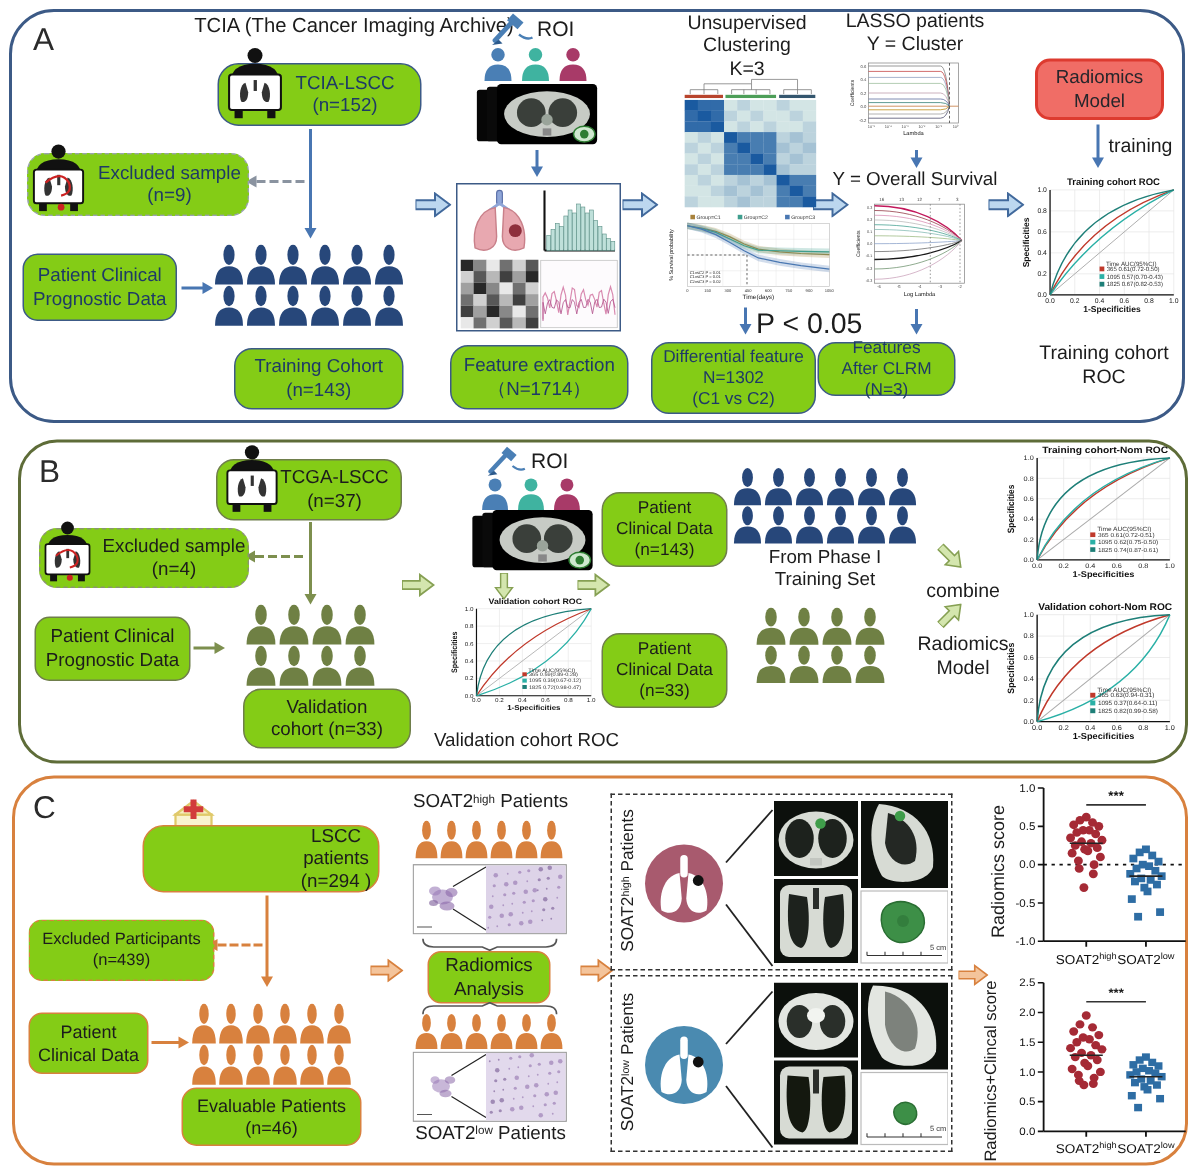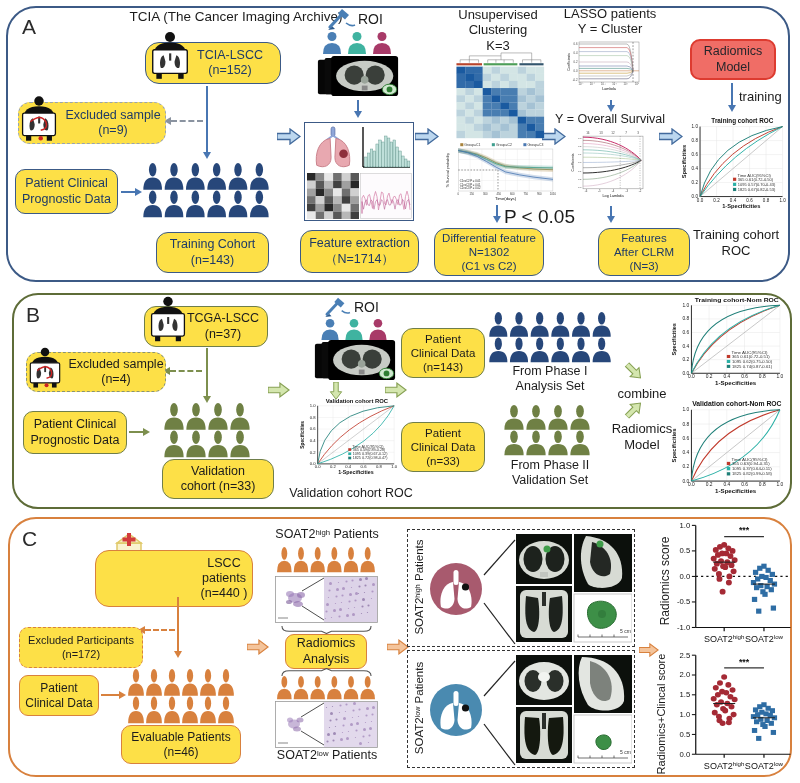--- a/index.html
+++ b/index.html
@@ -1,20 +1,20 @@
 <!DOCTYPE html>
 <html><head>
 <meta charset="utf-8">
 <style>
 html,body{margin:0;padding:0;background:#fff}
 #fig{position:relative;width:800px;height:783px;background:#fff;font-family:"Liberation Sans",sans-serif;overflow:hidden}
 #fig *{box-sizing:border-box}
 .panel{position:absolute;background:#fff;border:2.4px solid #888;border-radius:30px}
 .abs{position:absolute}
-.box{position:absolute;background:#fde047;display:flex;flex-direction:column;align-items:center;justify-content:center;text-align:center;line-height:1.22;border-radius:12px}
+.box{position:absolute;background:#84cc16;display:flex;flex-direction:column;align-items:center;justify-content:center;text-align:center;line-height:1.22;border-radius:12px}
 .bA{border:1.6px solid #3c5a86;color:#1e3a66;font-size:12.5px}
 .bB{border:1.6px solid #6f7e4b;color:#1c1c1c;font-size:12.5px}
 .bC{border:1.6px solid #d8813e;color:#1c1c1c;font-size:12px;border-radius:9px}
 .dash{border-style:dashed}
 .lbl{position:absolute;color:#1c1c1c;line-height:1.2}
 .ctr{text-align:center}
 .panel-letter{font-size:21px;color:#2b2b2b}
 .varrow{position:absolute;width:0;border-left:2px solid var(--c,#444)}
 .varrow:after{content:"";position:absolute;bottom:-7px;left:-5px;border:4px solid transparent;border-top:7px solid var(--c,#444)}
 .harrow{position:absolute;height:0;border-top:2px solid var(--c,#444)}
@@ -471,21 +471,21 @@
         <line x1="70" y1="9" x2="70" y2="61" stroke="#777" stroke-width="0.5" stroke-dasharray="1,1.4"></line>
         <text x="16" y="64.4" font-size="2.8" fill="#444" text-anchor="middle">-6</text>
         <text x="29.200000000000003" y="64.4" font-size="2.8" fill="#444" text-anchor="middle">-5</text>
         <text x="43" y="64.4" font-size="2.8" fill="#444" text-anchor="middle">-4</text>
         <text x="56.8" y="64.4" font-size="2.8" fill="#444" text-anchor="middle">-3</text>
         <text x="70" y="64.4" font-size="2.8" fill="#444" text-anchor="middle">-2</text>
         <text x="43" y="69.2" font-size="3.8" fill="#111" text-anchor="middle">Log Lambda</text>
         <text x="0" y="0" font-size="3.4" fill="#111" text-anchor="middle" transform="translate(3.5 35) rotate(-90)">Coefficients</text>
       </svg></div>
   <div class="varrow" style="left: 610px; top: 206px; height: 14px; --c: #4876b2;"></div>
-  <div class="box bA" style="left:598px;top:228px;width:92px;height:48px;font-size:11.5px">
+  <div class="box bA" style="left:545px;top:228px;width:92px;height:36px;font-size:11.5px">
     <span>Features</span>
     <span>After CLRM</span>
     <span>(N=3)</span>
   </div>
 
   <div class="box" style="left: 690px; top: 39px; width: 86px; height: 41px; border: 2px solid rgb(221, 59, 48); border-radius: 10px; font-size: 12.5px; color: rgb(38, 38, 43); background: rgb(240, 109, 102);">
     <span>Radiomics</span>
     <span>Model</span>
   </div>
   <div class="varrow" style="left: 731px; top: 83px; height: 26px; --c: #4876b2;"></div>
@@ -679,21 +679,21 @@
         <path d="M49.5,33.5 Q49.5,26 60,26 Q70.5,26 70.5,33.5 Z" fill="#27477a"></path>
         <circle cx="84" cy="21.2" r="4.2" fill="#27477a"></circle>
         <path d="M73.5,33.5 Q73.5,26 84,26 Q94.5,26 94.5,33.5 Z" fill="#27477a"></path>
         <circle cx="108" cy="21.2" r="4.2" fill="#27477a"></circle>
         <path d="M97.5,33.5 Q97.5,26 108,26 Q118.5,26 118.5,33.5 Z" fill="#27477a"></path>
         <circle cx="132" cy="21.2" r="4.2" fill="#27477a"></circle>
         <path d="M121.5,33.5 Q121.5,26 132,26 Q142.5,26 142.5,33.5 Z" fill="#27477a"></path>
       </svg></div>
   <div class="lbl ctr" style="left:488px;top:364px;width:124px;font-size:12.5px">
     <div>From Phase I</div>
-    <div>Analysis Set</div>
+    <div>Training Set</div>
   </div>
 
   <div class="box bB" style="left:401px;top:422px;width:84px;height:50px;font-size:11.5px">
     <span>Patient</span>
     <span>Clinical Data</span>
     <span>(n=33)</span>
   </div>
   <div class="abs" style="left:503px;top:405px;width:88px;height:51px"><svg viewBox="0 0 96 34" width="100%" height="100%" preserveAspectRatio="none">
         <circle cx="12" cy="4.2" r="4.2" fill="#6f8044"></circle>
         <path d="M1.5,16.5 Q1.5,9 12,9 Q22.5,9 22.5,16.5 Z" fill="#6f8044"></path>
@@ -705,24 +705,20 @@
         <path d="M73.5,16.5 Q73.5,9 84,9 Q94.5,9 94.5,16.5 Z" fill="#6f8044"></path>
         <circle cx="12" cy="21.2" r="4.2" fill="#6f8044"></circle>
         <path d="M1.5,33.5 Q1.5,26 12,26 Q22.5,26 22.5,33.5 Z" fill="#6f8044"></path>
         <circle cx="36" cy="21.2" r="4.2" fill="#6f8044"></circle>
         <path d="M25.5,33.5 Q25.5,26 36,26 Q46.5,26 46.5,33.5 Z" fill="#6f8044"></path>
         <circle cx="60" cy="21.2" r="4.2" fill="#6f8044"></circle>
         <path d="M49.5,33.5 Q49.5,26 60,26 Q70.5,26 70.5,33.5 Z" fill="#6f8044"></path>
         <circle cx="84" cy="21.2" r="4.2" fill="#6f8044"></circle>
         <path d="M73.5,33.5 Q73.5,26 84,26 Q94.5,26 94.5,33.5 Z" fill="#6f8044"></path>
       </svg></div>
-  <div class="lbl ctr" style="left:488px;top:458px;width:124px;font-size:12.5px">
-    <div>From Phase II</div>
-    <div>Validation Set</div>
-  </div>
 
   <svg class="abs" viewBox="0 0 24 17" style="left:624px;top:364px;width:20px;height:15px;transform:rotate(45deg)">
       <use href="#sym-blk" style="fill: rgb(212, 230, 174); stroke: rgb(134, 160, 83);"></use>
     </svg>
   <div class="lbl ctr" style="left:610px;top:386px;width:64px;font-size:13px">combine</div>
   <svg class="abs" viewBox="0 0 24 17" style="left:624px;top:402px;width:20px;height:15px;transform:rotate(-45deg)">
       <use href="#sym-blk" style="fill: rgb(212, 230, 174); stroke: rgb(134, 160, 83);"></use>
     </svg>
   <div class="lbl ctr" style="left:603px;top:421px;width:78px;font-size:13px">
     <div>Radiomics</div>
@@ -825,30 +821,30 @@
     <rect x="25.5" y="6.5" width="13" height="4" fill="#d23b3b"></rect>
     <rect x="6" y="29" width="9" height="5" fill="#e8d88a" stroke="#caa94a" stroke-width="0.8"></rect>
     <rect x="6" y="38" width="9" height="5" fill="#e8d88a" stroke="#caa94a" stroke-width="0.8"></rect>
     <rect x="49" y="29" width="9" height="5" fill="#e8d88a" stroke="#caa94a" stroke-width="0.8"></rect>
     <rect x="49" y="38" width="9" height="5" fill="#e8d88a" stroke="#caa94a" stroke-width="0.8"></rect>
     <rect x="23" y="20" width="18" height="4" fill="#e8d88a" stroke="#caa94a" stroke-width="0.8"></rect>
     <rect x="23" y="28" width="18" height="4" fill="#e8d88a" stroke="#caa94a" stroke-width="0.8"></rect>
     <rect x="23" y="36" width="18" height="4" fill="#e8d88a" stroke="#caa94a" stroke-width="0.8"></rect>
     <rect x="27" y="46" width="10" height="12" fill="#b98a3a"></rect>
   </svg>
-  <div class="box bC" style="left:95px;top:550px;width:158px;height:57px;padding-left:100px;border-radius:14px;font-size:12.5px">
+  <div class="box bC" style="left:95px;top:550px;width:158px;height:45px;padding-left:100px;border-radius:14px;font-size:12.5px">
     <span>LSCC patients</span>
-    <span>(n=440 )</span>
+    <span>(n=294 )</span>
   </div>
 
   <div class="varrow" style="left: 177px; top: 597px; height: 58px; --c: #d8813e;"></div>
   <div class="harrow hleft dashline" style="left: 145px; top: 629px; width: 30px; --c: #d8813e;"></div>
-  <div class="box bC dash" style="left:19px;top:627px;width:124px;height:41px;font-size:11px">
+  <div class="box bC dash" style="left:19px;top:613px;width:124px;height:41px;font-size:11px">
     <span>Excluded Participants</span>
-    <span>(n=172)</span>
+    <span>(n=439)</span>
   </div>
 
   <div class="box bC" style="left:19px;top:675px;width:80px;height:41px">
     <span>Patient</span>
     <span>Clinical Data</span>
   </div>
   <div class="harrow" style="left: 101px; top: 694px; width: 22px; --c: #d8813e;"></div>
   <div class="abs" style="left:127px;top:669px;width:108px;height:55px"><svg viewBox="0 0 144 34" width="100%" height="100%" preserveAspectRatio="none">
         <circle cx="12" cy="4.2" r="4.2" fill="#d8813e"></circle>
         <path d="M1.5,16.5 Q1.5,9 12,9 Q22.5,9 22.5,16.5 Z" fill="#d8813e"></path>

